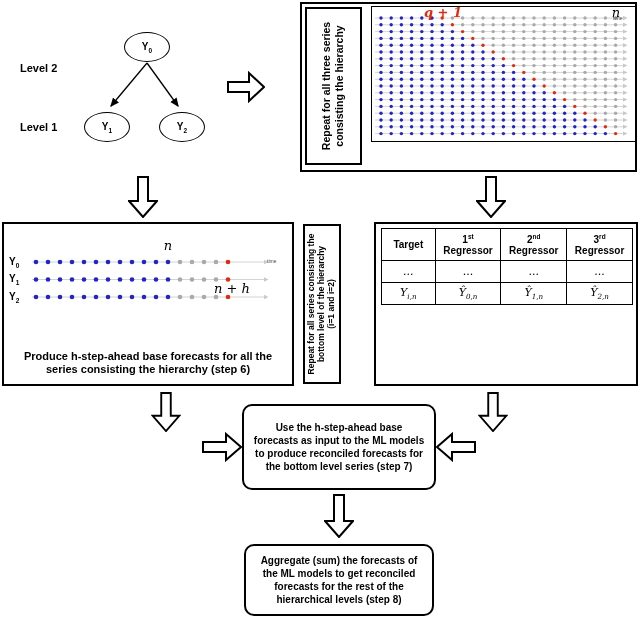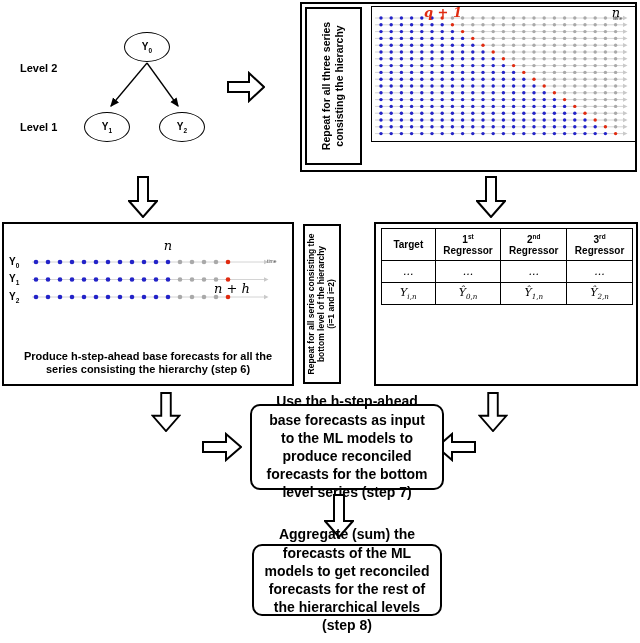--- a/index.html
+++ b/index.html
@@ -3,21 +3,21 @@
 <meta charset="utf-8">
 <style>
   *{margin:0;padding:0;box-sizing:border-box;}
   html,body{background:#fff;}
   body{font-family:"Liberation Sans",sans-serif;color:#000;}
   #canvas{position:relative;width:640px;height:643px;background:#fff;overflow:hidden;}
   .abs{position:absolute;}
   .box{border:2px solid #000;background:#fff;}
   .thinbox{border:1.5px solid #000;background:#fff;}
   .rbox{border:2px solid #000;border-radius:10px;background:#fff;display:flex;align-items:center;justify-content:center;
-        text-align:center;font-weight:bold;font-size:14px;line-height:1.3;padding:6px 9px;margin-left:8px;}
+        text-align:center;font-weight:bold;font-size:10px;line-height:1.3;padding:6px 9px;}
   .cap{font-weight:bold;font-size:11px;line-height:1.18;text-align:center;}
   .lvl{font-weight:bold;font-size:11px;}
   .math{font-family:"DejaVu Serif",serif;font-style:italic;}
   .mlabel{font-family:"DejaVu Serif",serif;font-style:italic;font-size:13px;text-align:center;}
   .q-label{color:var(--red,#d02000);}
   sub{font-size:0.65em;}
   sup{font-size:0.65em;}
   .node{border:1.3px solid #000;border-radius:50%;display:flex;align-items:center;justify-content:center;
         font-weight:bold;font-size:10px;background:#fff;width:46px;height:30px;}
   .rot{display:flex;flex-direction:column;align-items:center;justify-content:center;text-align:center;

